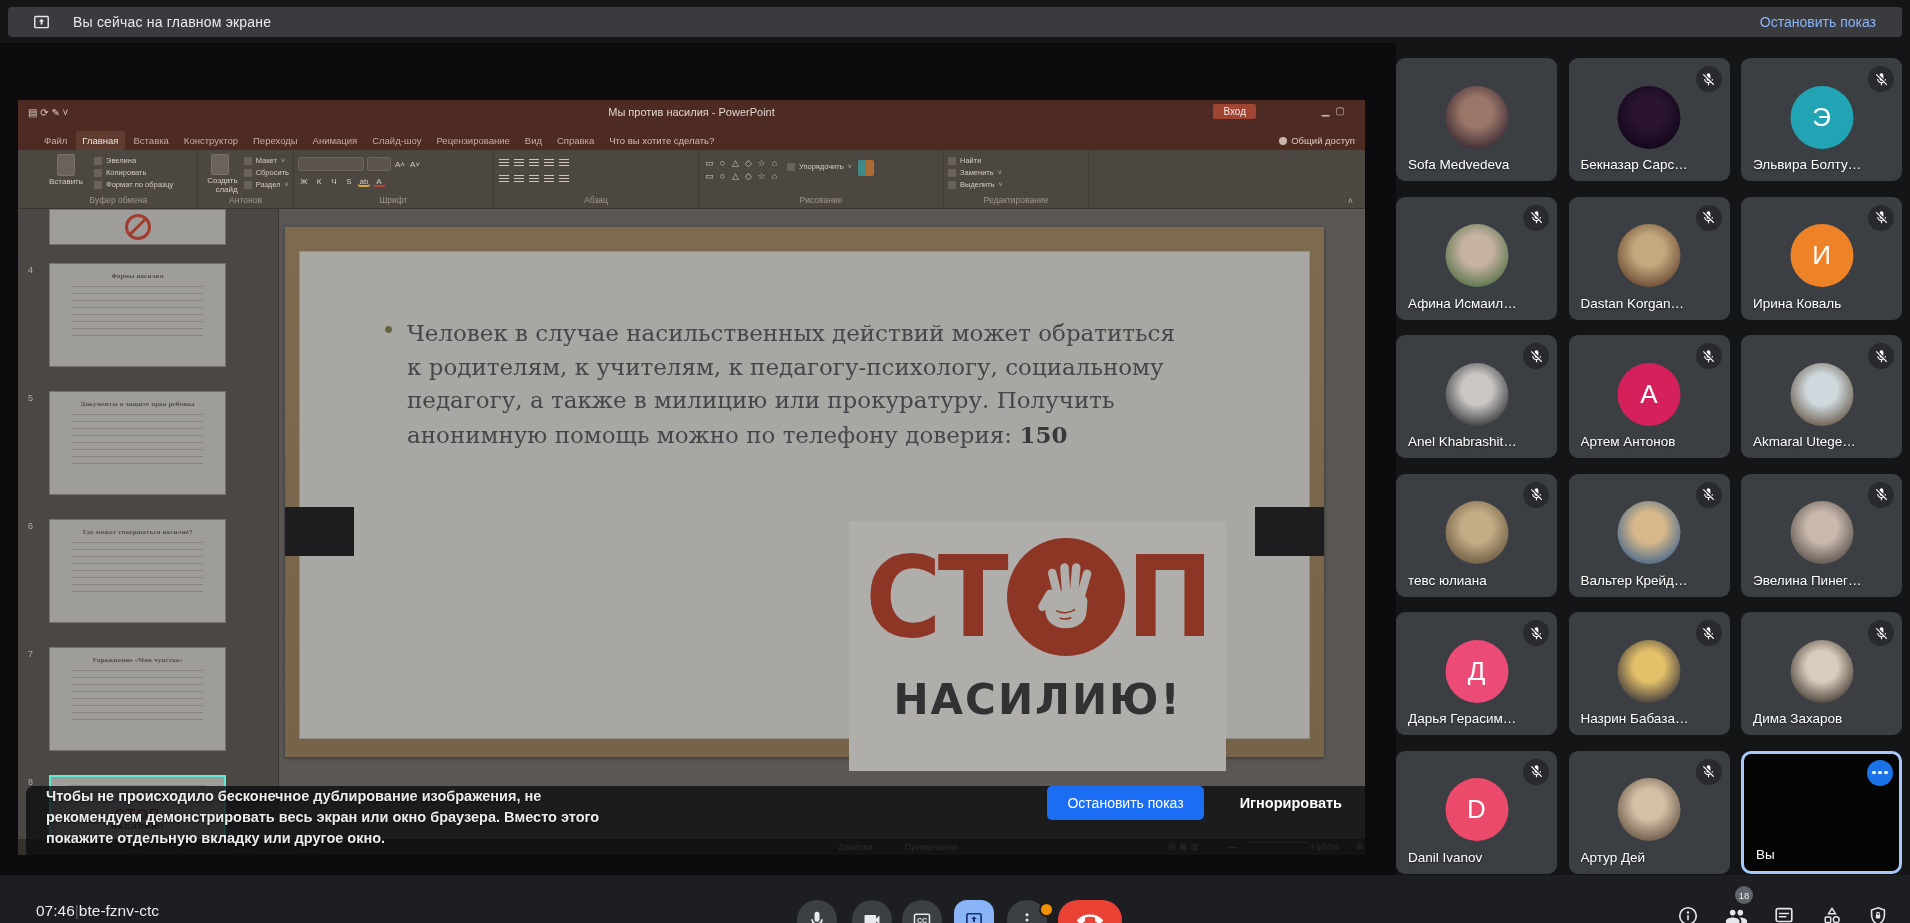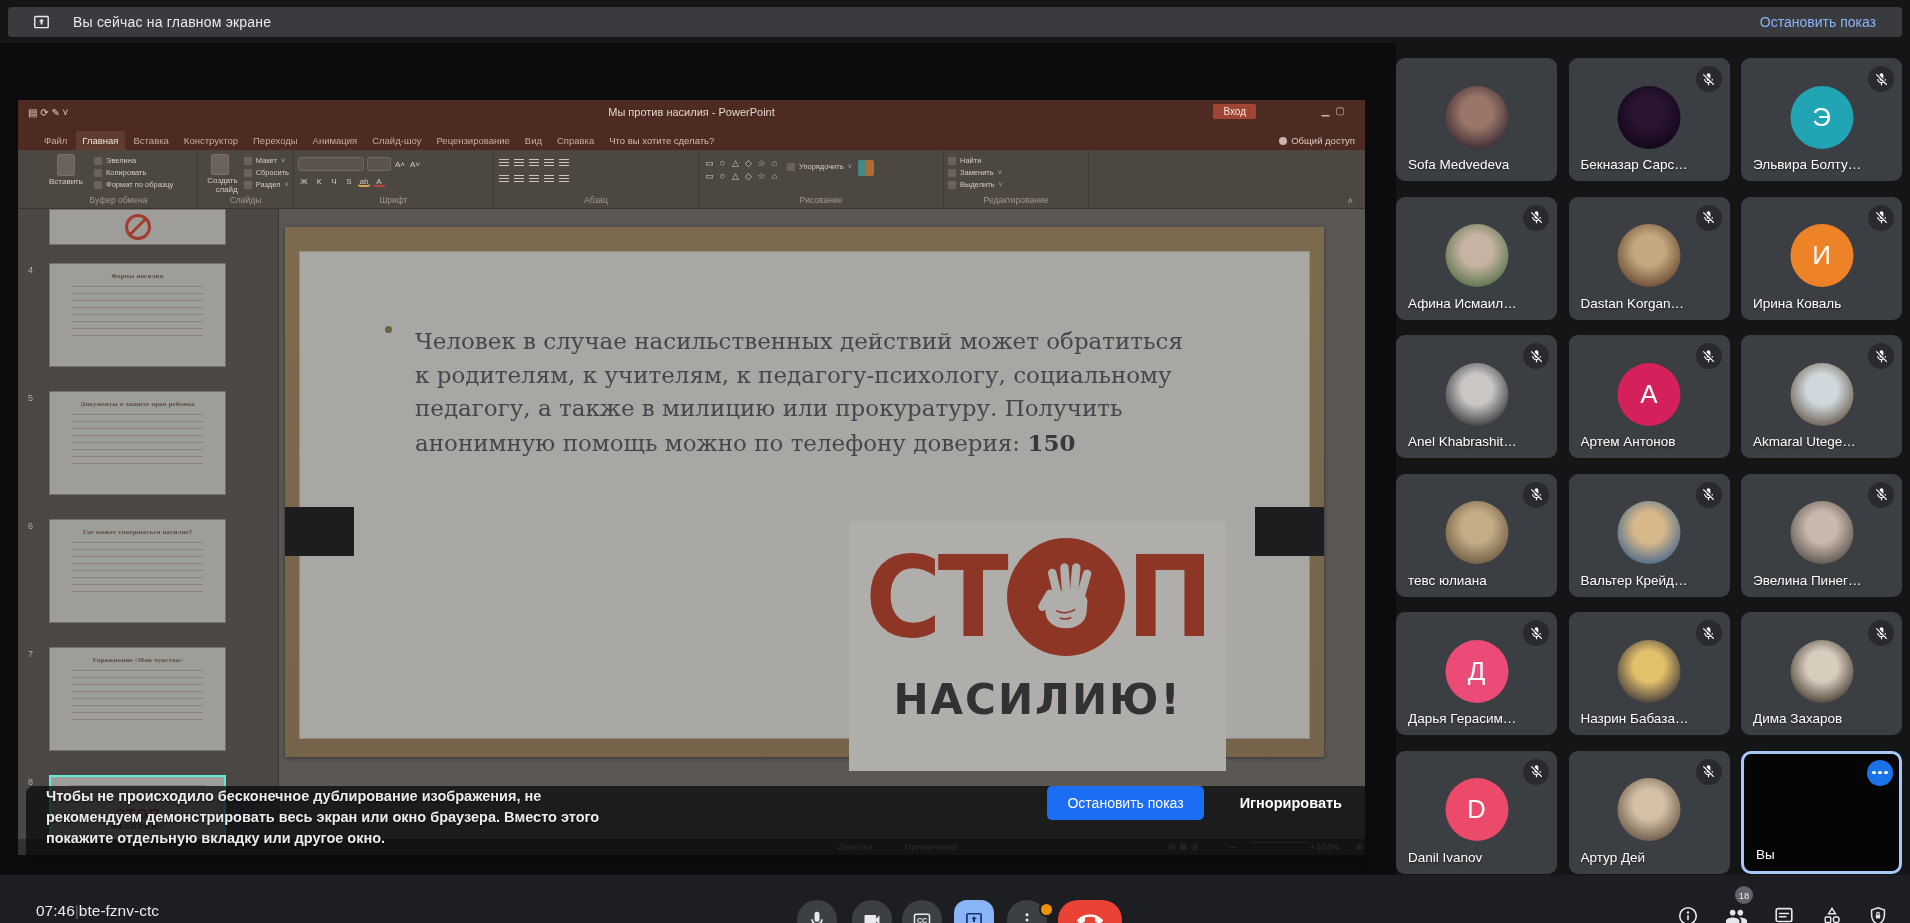--- a/index.html
+++ b/index.html
@@ -75,21 +75,21 @@
   .nosign{position:absolute;left:50%;bottom:4px;transform:translateX(-50%);width:20px;height:20px;border:3px solid #a23c30;
           border-radius:50%;}
   .nosign::after{content:"";position:absolute;left:-2px;top:8px;width:24px;height:3px;background:#a23c30;transform:rotate(-45deg);}
 
   .canvas{position:relative;flex:1;background:#5a5755;}
   .slide{position:absolute;left:6px;top:18px;width:1039px;height:530px;
          background:linear-gradient(180deg,#7d6b50,#75644a);box-shadow:0 1px 4px rgba(0,0,0,.4);}
   .slide-inner{position:absolute;left:14px;right:14px;top:24px;bottom:18px;background:#a9a7a4;
                box-shadow:inset 0 0 0 1px #8f8b85;}
   .bullet-row{position:absolute;left:104px;top:62px;width:795px;}
-  .bullet-row p{margin:12px;font-family:"DejaVu Serif",serif;font-size:23px;line-height:33.5px;color:#46454a;}
+  .bullet-row p{margin:4px;font-family:"DejaVu Serif",serif;font-size:23px;line-height:33.5px;color:#46454a;}
   .bullet-row p b{color:#38373b;}
   .bdot{position:absolute;left:-18px;top:13px;width:7px;height:7px;border-radius:50%;background:#67653f;}
   .stopbox{position:absolute;left:550px;top:270px;width:377px;height:250px;background:#b0aeab;
            display:flex;flex-direction:column;align-items:center;}
   .stoprow{display:flex;align-items:center;margin-top:10px;height:132px;}
   .stoprow .sl{font-family:"DejaVu Sans",sans-serif;font-weight:800;font-size:104px;line-height:104px;color:#8e3626;
                letter-spacing:-4px;transform:scaleY(1.08);}
   .handcircle{width:118px;height:118px;border-radius:50%;background:#8e3626;margin:0 2px;display:flex;
               align-items:center;justify-content:center;}
   .stopword2{font-family:"DejaVu Sans",sans-serif;font-weight:700;font-size:42px;color:#323133;letter-spacing:2px;margin-top:12px;}
@@ -228,21 +228,21 @@
               <div class="mini">
                   <i class="mi"></i>
                   <span>Сбросить</span>
                 </div>
               <div class="mini arrow">
                   <i class="mi"></i>
                   <span>Раздел</span>
                 </div>
             </div>
           </div>
-          <div class="grp-label">Слайды</div>
+          <div class="grp-label">Антонов</div>
         </div>
 
         <div class="grp g3">
           <div class="grp-body">
             <div class="chip-rows">
               <div class="chip-row">
                 <span class="pill font"></span>
                 <span class="pill size"></span>
                 <span class="chip">А˄</span>
                 <span class="chip">А˅</span>

